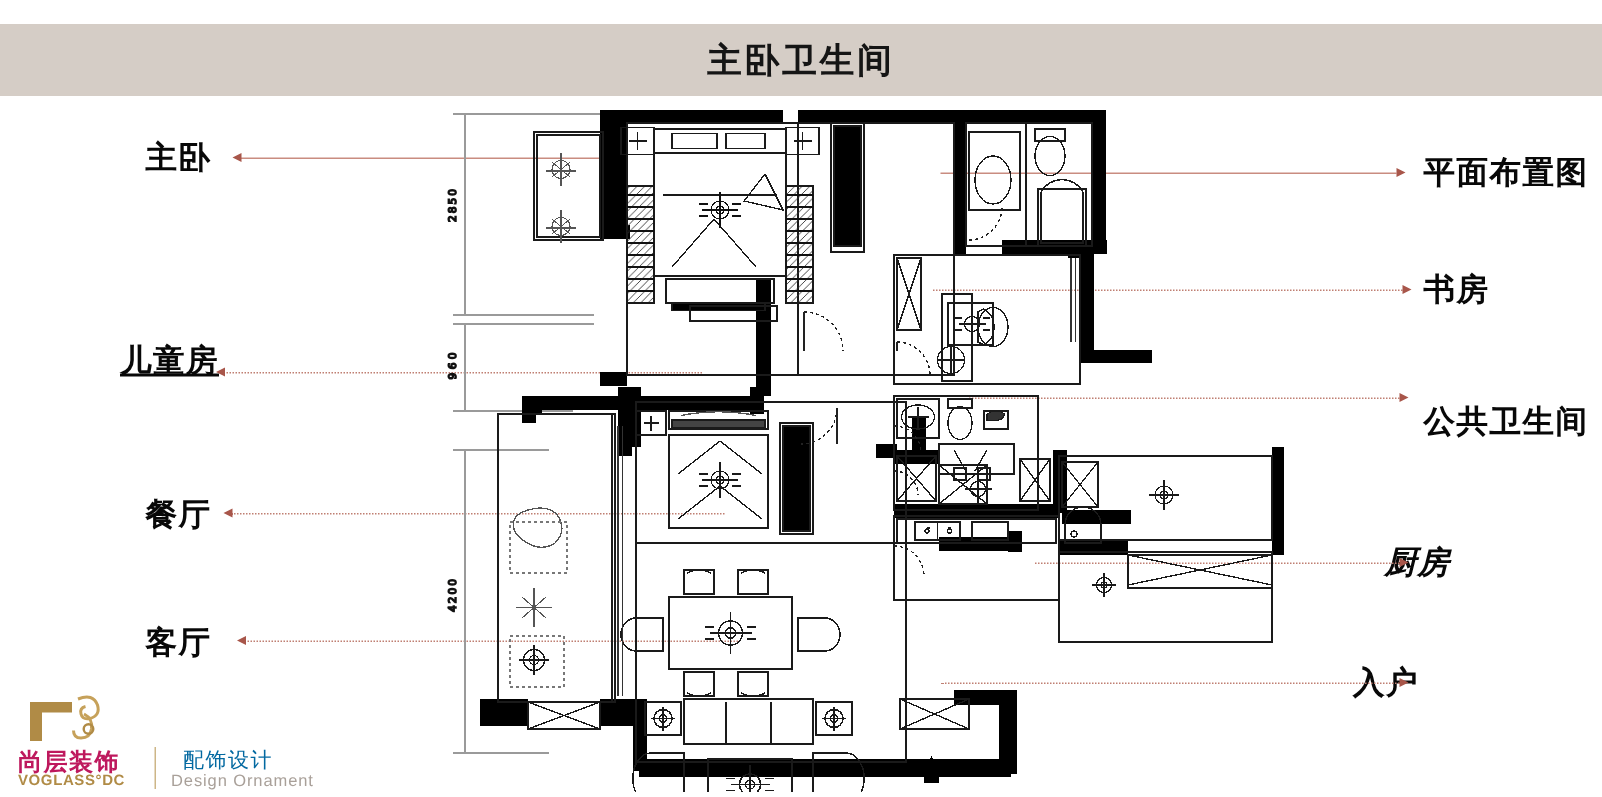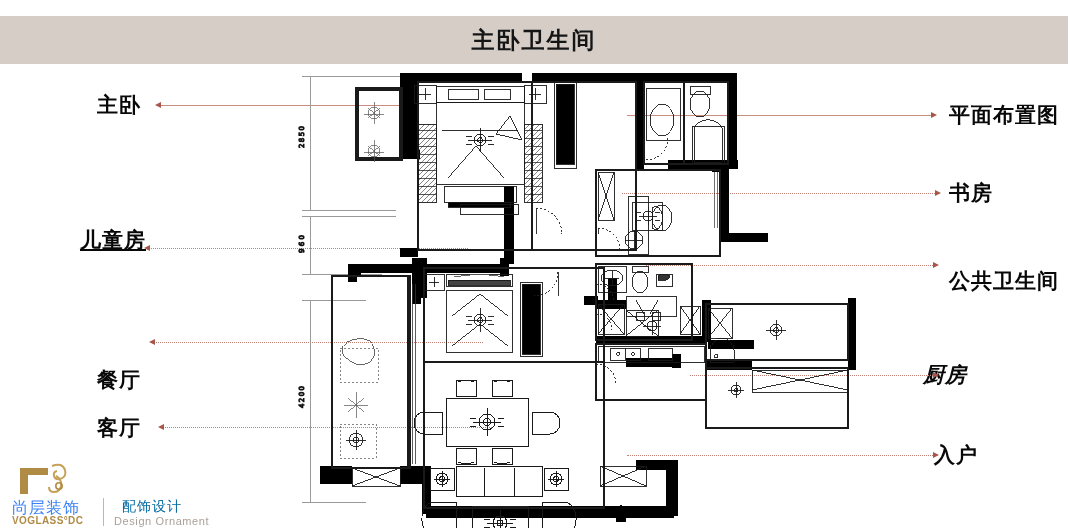--- a/index.html
+++ b/index.html
@@ -71,21 +71,21 @@
 
   
   #logo {
     position: absolute;
     left: 8px; top: 462px;
     width: 220px; height: 62px;
   }
   #logo .mark { position: absolute; left: 10px; top: 0px; }
   #logo .cn-name {
     position: absolute; left: 4px; top: 36px;
-    font-size: 16px; font-weight: normal; color: #3b82f6;
+    font-size: 16px; font-weight: bold; color: #be185d;
     letter-spacing: 1px; font-family: "DejaVu Sans", sans-serif;
   }
   #logo .en-name {
     position: absolute; left: 4px; top: 53px;
     font-size: 10px; font-weight: bold; color: #b08b46;
     letter-spacing: 0.4px;
   }
   #logo .divider {
     position: absolute; left: 95px; top: 36px;
     width: 1px; height: 28px; background: #cdb687;
@@ -115,21 +115,21 @@
     <div class="arrow-head arrow-left" style="left:155px; top:102px;"></div>
   </div>
 
   <div class="callout">
     <div class="lbl" style="left:80px; top:230px;text-decoration:underline;">儿童房</div>
     <div class="leader" style="left:148px; top:248px; width:320px;"></div>
     <div class="arrow-head arrow-left" style="left:144px; top:245px;"></div>
   </div>
 
   <div class="callout">
-    <div class="lbl" style="left:97px; top:333px;margin-top:37px;">餐厅</div>
+    <div class="lbl" style="left:97px; top:333px;">餐厅</div>
     <div class="leader" style="left:153px; top:342px; width:330px;"></div>
     <div class="arrow-head arrow-left" style="left:149px; top:339px;"></div>
   </div>
 
   <div class="callout">
     <div class="lbl" style="left:97px; top:418px;">客厅</div>
     <div class="leader" style="left:162px; top:427px; width:330px;"></div>
     <div class="arrow-head arrow-left" style="left:158px; top:424px;"></div>
   </div>
 
@@ -151,21 +151,21 @@
     <div class="arrow-head arrow-right" style="left:933px; top:262px;"></div>
   </div>
 
   <div class="callout">
     <div class="lbl" style="left:923px; top:365px;font-style:italic;">厨房</div>
     <div class="leader" style="left:690px; top:375px; width:243px;"></div>
     <div class="arrow-head arrow-right" style="left:933px; top:372px;"></div>
   </div>
 
   <div class="callout">
-    <div class="lbl" style="left:934px; top:445px;">入户</div>
+    <div class="lbl" style="left:902px; top:445px;">入户</div>
     <div class="leader" style="left:627px; top:455px; width:306px;"></div>
     <div class="arrow-head arrow-right" style="left:933px; top:452px;"></div>
   </div>
 
   <div id="plan">
   <svg width="560" height="460" viewBox="0 0 560 460" xmlns="http://www.w3.org/2000/svg">
     <defs>
       <pattern id="hatch" width="5" height="5" patternUnits="userSpaceOnUse">
         <path d="M0,5 L5,0" stroke="#333" stroke-width="0.6"></path>
       </pattern>

